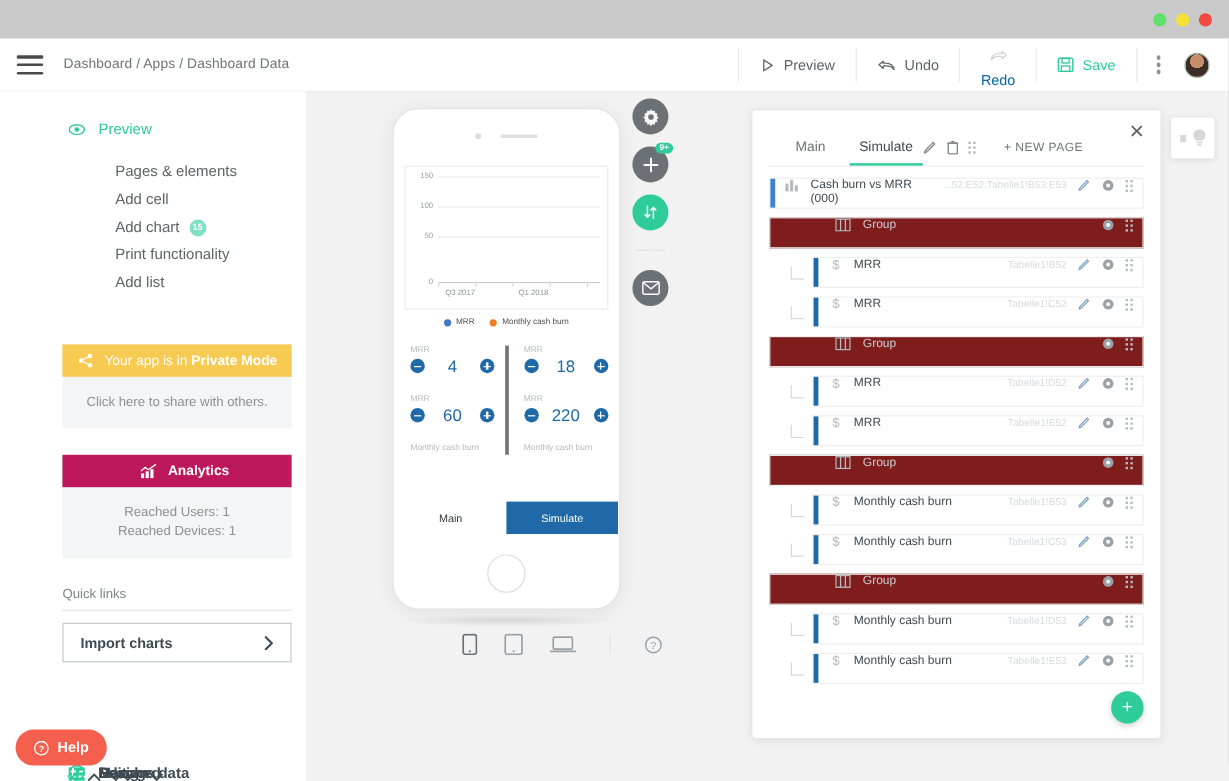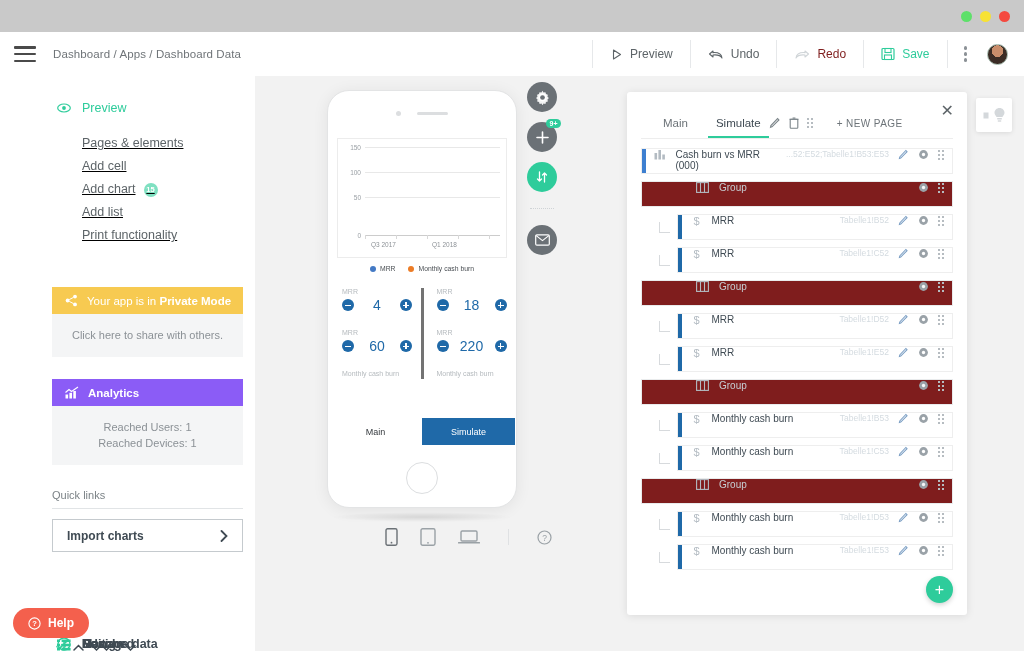--- a/index.html
+++ b/index.html
@@ -20,21 +20,21 @@
   .topbar {
     position: absolute; left: 0; top: 32px; width: 1024px; height: 44px;
     background: #ffffff; display: flex; align-items: center;
   }
   .hamburger { width: 22px; height: 16px; margin-left: 14px; display: flex; flex-direction: column; justify-content: space-between; cursor: pointer; }
   .hamburger i { display: block; height: 2.5px; background: #4a4a4a; border-radius: 1px; }
   .breadcrumb { margin-left: 17px; font-size: 11.5px; color: #6f7478; letter-spacing: .1px; }
   .tb-right { margin-left: auto; display: flex; align-items: center; height: 44px; }
   .tb-item { display: flex; align-items: center; gap: 7px; padding: 0 17px; height: 28px; font-size: 12px; color: #5d6468; cursor: pointer; }
   .tb-sep { width: 1px; height: 28px; background: #e6e8ea; }
-  .tb-item.disabled { color: #7f1d1d; cursor: default; }
+  .tb-item.disabled { color: #0369a1; cursor: default; flex-direction: column; }
   .tb-item.save { color: #2ecc9b; }
   .dots-v { display: flex; flex-direction: column; gap: 2.5px; padding: 0 16px; cursor: pointer; }
   .dots-v i { width: 3.5px; height: 3.5px; border-radius: 50%; background: #8b9196; display: block; }
   .avatar {
     width: 21px; height: 21px; border-radius: 50%; margin: 0 16px 0 4px;
     background: radial-gradient(circle at 50% 32%, #c98d6b 0 36%, #3b2c25 37% 100%);
     border: 1.5px solid #9fb4a8; cursor: pointer;
   }
 
   
@@ -43,33 +43,33 @@
     background: #ffffff; padding-top: 20px;
   }
   .nav-row { display: flex; align-items: center; height: 23px; padding-left: 52px; font-size: 12.5px; cursor: pointer; position: relative; }
   .nav-ico { position: absolute; left: 56px; width: 15px; display: flex; justify-content: center; align-items: center; }
   .nav-lbl { margin-left: 30px; }
   .nav-row.top { margin-bottom: 13px; }
   .nav-row.grp { font-weight: bold; color: #3f4a53; }
   .nav-row.preview .nav-lbl { color: #2ecc9b; }
   .chev { position: absolute; right: 22px; font-size: 11px; color: #5d6468; }
   .sub-row { height: 23px; display: flex; align-items: center; padding-left: 82px; font-size: 12.5px; color: #5d6468; cursor: pointer; margin-bottom: 0; }
-  .sub-list { margin: 5px 0 8px 0; text-decoration: underline; }
+  .sub-list { margin: 5px 0 8px 14px; }
   .sub-row > span:first-child { line-height: 23px; }
   .badge-count {
     display: inline-flex; align-items: center; justify-content: center;
     width: 14px; height: 14px; border-radius: 50%;
     background: #7fe0c1; color: #fff; font-size: 7.5px; margin-left: 8px; font-weight: bold;
   }
 
   
   .card { margin: 0 12px 0 52px; width: 191px; background: #f4f5f6; }
   .card-head { display: flex; align-items: center; gap: 9px; height: 27px; padding-left: 13px; color: #fff; font-size: 11.5px; font-weight: bold; }
   .card-head.private { background: #f7ca51; margin-top: 40px; }
-  .card-head.analytics { background: #8b5cf6; }
+  .card-head.analytics { background: #be185d; justify-content: center; }
   .card-body { padding: 13px 0 14px; text-align: center; font-size: 11px; color: #8b9196; line-height: 16px; }
   .private-wrap { margin-top: 18px; }
   .analytics-wrap { margin-top: 22px; }
   .quick-title { margin: 24px 0 0 52px; font-size: 11px; color: #7c8387; }
   .hr { margin: 7px 0 0 52px; width: 191px; height: 1px; background: #e1e4e6; }
   .import-btn {
     margin: 10px 0 0 52px; width: 191px; height: 33px; border: 1px solid #c5cace; background: #fff;
     display: flex; align-items: center; justify-content: space-between; padding: 0 14px;
     font-size: 12px; font-weight: bold; color: #3f4a53; cursor: pointer;
   }
@@ -284,24 +284,24 @@
         <span>Pages &amp; elements</span>
       </div>
       <div class="sub-row">
         <span>Add cell</span>
       </div>
       <div class="sub-row">
         <span>Add chart</span>
         <span class="badge-count">15</span>
       </div>
       <div class="sub-row">
+        <span>Print functionality</span>
+      </div>
+      <div class="sub-row">
         <span>Add list</span>
-      </div>
-      <div class="sub-row">
-        <span>Print functionality</span>
       </div>
     </div>
 
     <div class="nav-row grp">
       <span class="nav-ico">
         <svg width="14" height="14" viewBox="0 0 14 14">
             <circle cx="7" cy="7" r="6" fill="none" stroke="#2ecc9b" stroke-width="1.4"></circle>
             <rect x="6.3" y="3.4" width="1.5" height="7.2" fill="#2ecc9b"></rect>
           </svg>
       </span>

